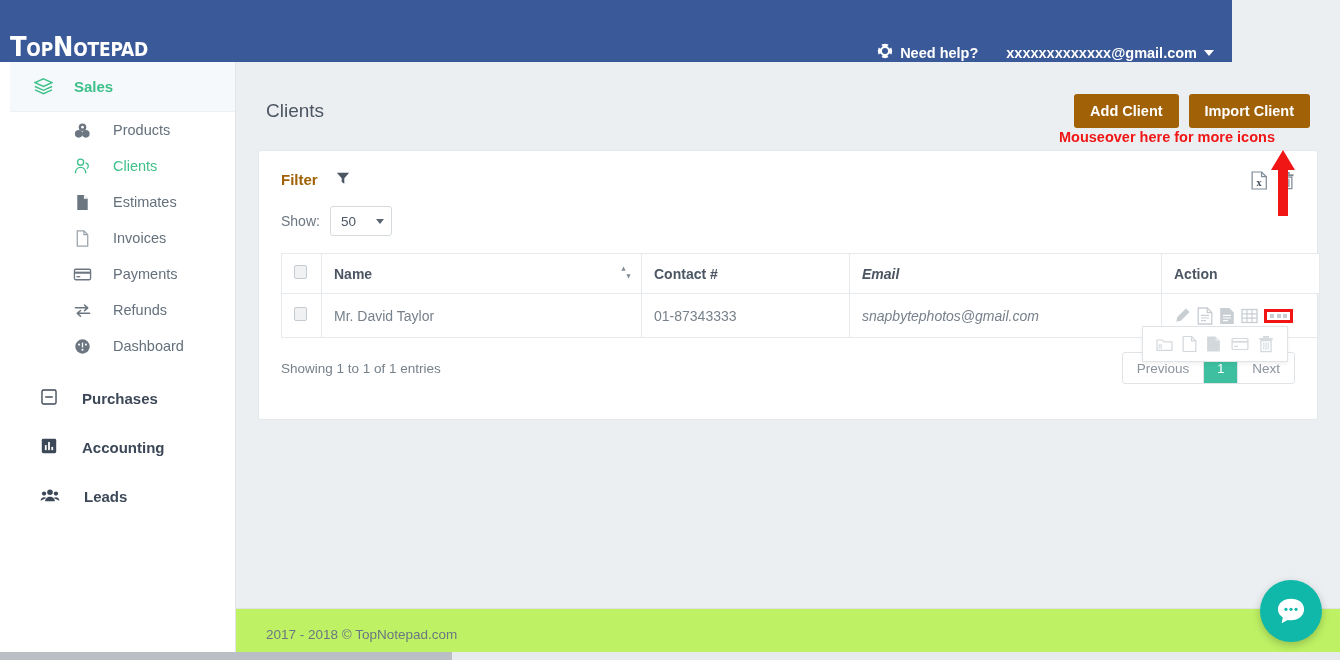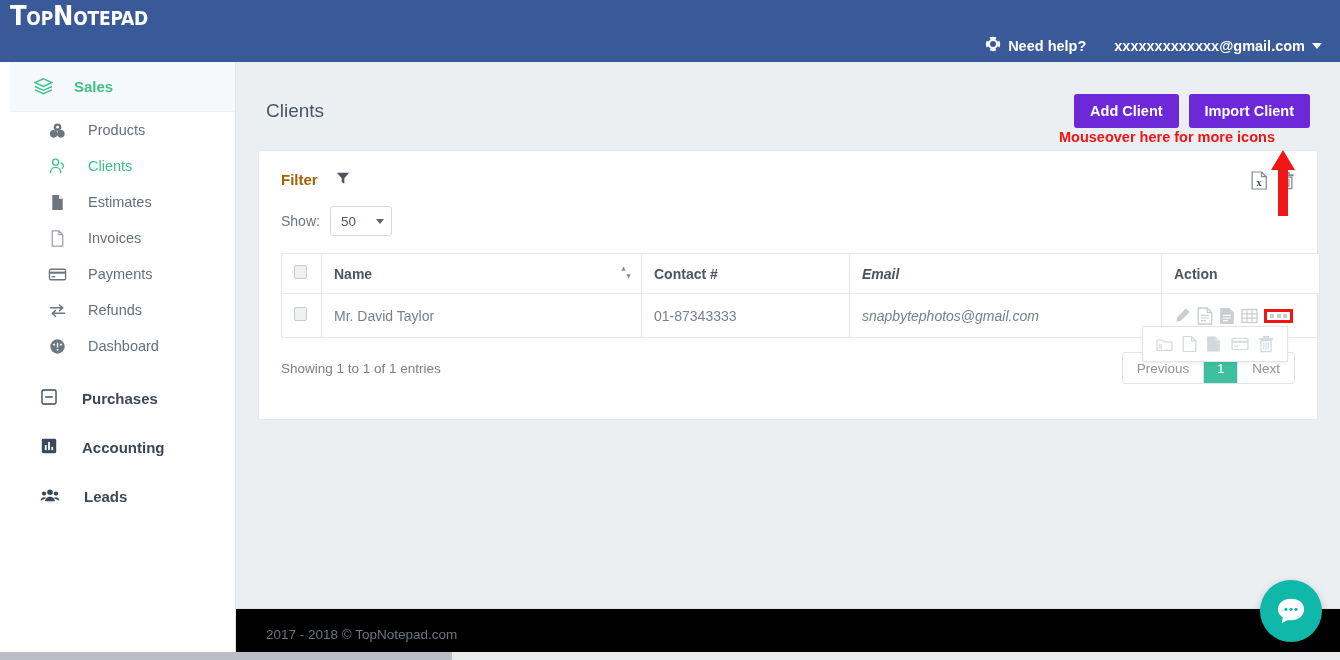--- a/index.html
+++ b/index.html
@@ -6,23 +6,23 @@
   html, body {
     width: 1340px; height: 660px;
     font-family: "Liberation Sans", sans-serif;
     background: #eceff1;
     overflow: hidden;
   }
 
   
   .topbar {
     position: absolute; top: 0; left: 0;
-    width: 1340px; height: 62px;
+    width: 1232px; height: 62px;
     background: #3a5998;
-    display: flex; align-items: flex-start;
+    display: flex; align-items: flex-end;
     z-index: 40;
   }
   .logo {
     width: 236px; padding-left: 10px;
     color: #ffffff;
     font-family: "DejaVu Sans Condensed", "Liberation Sans Narrow", "Liberation Sans", sans-serif;
     font-size: 27px; font-weight: bold;
     font-variant: small-caps;
     letter-spacing: -0.2px;
     white-space: nowrap;
@@ -56,20 +56,21 @@
     background: #f6f9fb;
     border-bottom: 1px solid #edf1f4;
     color: #3ec08a; font-size: 15px; font-weight: bold;
     cursor: pointer;
   }
   .nav-item {
     height: 36px; display: flex; align-items: center;
     padding-left: 36px; gap: 20px;
     color: #64707c; font-size: 14.5px;
     cursor: pointer;
+    margin-left: 25px;
   }
   .nav-item.active { color: #3ec08a; }
   .nav-item .ico, .nav-group-head .ico {
     width: 22px; display: flex; align-items: center; justify-content: center;
     flex: 0 0 22px;
   }
   .nav-section {
     height: 49px; display: flex; align-items: center;
     padding-left: 22px; gap: 24px;
     color: #3c4858; font-size: 15px; font-weight: bold;
@@ -84,21 +85,21 @@
     width: 1104px; height: 598px;
     background: #eceff1;
   }
   .page-head {
     display: flex; align-items: center;
     padding: 26px 30px 0 30px; height: 72px;
   }
   .page-title { font-size: 19px; color: #4c5663; }
   .head-btns { margin-left: auto; display: flex; gap: 10px; }
   .btn-green {
-    background: #6d28d9; color: #ffffff;
+    background: #a16207; color: #ffffff;
     border: none; border-radius: 3px;
     font-size: 14.5px; font-weight: bold;
     font-family: "Liberation Sans", sans-serif;
     padding: 0 16px; height: 34px;
     cursor: pointer;
   }
 
   
   .card {
     margin: 16px 22px 0 22px;
@@ -241,21 +242,21 @@
     border-right: 1px solid #e0e4e7;
     cursor: pointer;
   }
   .pager span:last-child { border-right: none; }
   .pager span.cur { background: #3ec0a0; color: #ffffff; min-width: 34px; padding: 0; }
 
   
   .page-footer {
     position: absolute; left: 236px; bottom: 0;
     width: 1104px; height: 52px;
-    background: #000000;
+    background: #bef264;
     border-top: 1px solid #dfe3e6;
     display: flex; align-items: center;
     padding-left: 30px;
     font-size: 13.5px; color: #6b7681;
   }
 
   
   .chat-fab {
     position: absolute; right: 18px; bottom: 18px;
     width: 62px; height: 62px; border-radius: 50%;

